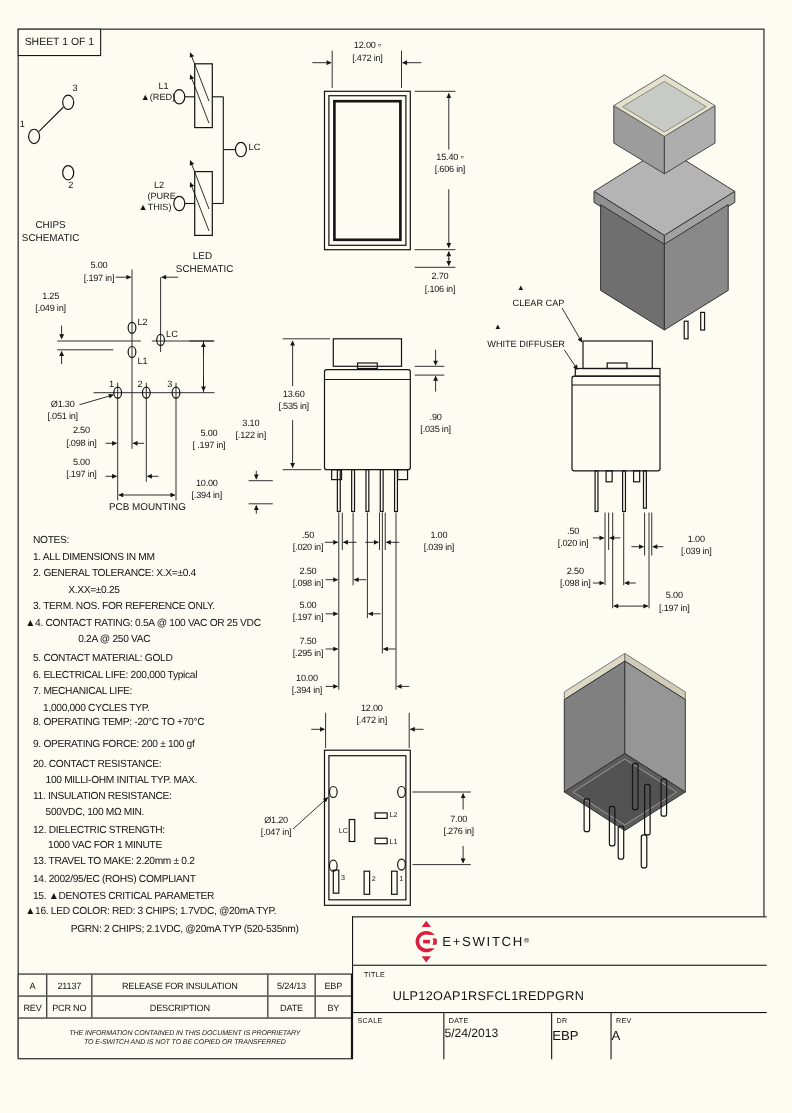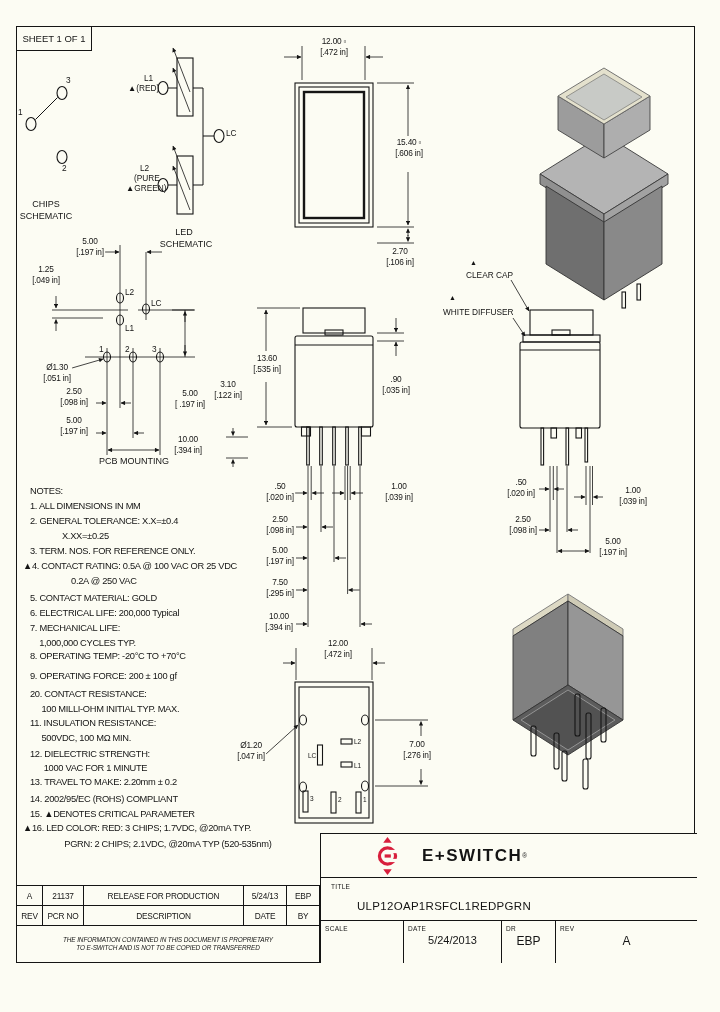--- a/index.html
+++ b/index.html
@@ -18,29 +18,29 @@
   .hang{left:23px}
   .ttl{position:absolute;z-index:2;font-size:9px;text-align:center;transform:translateX(-50%);white-space:pre}
   .ul{}
   .rtable{position:absolute;left:16px;top:885px;width:304px;height:78px;border:1.2px solid #141414;box-sizing:border-box;display:flex;flex-direction:column;background:#fcfcf3;z-index:3}
   .rrow{display:flex;border-bottom:1px solid #141414;height:20px;box-sizing:border-box}
   .rcell{border-right:1px solid #141414;display:flex;align-items:center;justify-content:center;font-size:8.3px;box-sizing:border-box;letter-spacing:-0.2px}
   .c1{width:26px}.c2{width:41px}.c3{flex:1}.c4{width:43px}.c5{width:32px;border-right:none}
   .rprop{flex:1;display:flex;flex-direction:column;align-items:center;justify-content:center;font-size:6.4px;font-style:italic;line-height:8px;letter-spacing:-0.1px}
   .tblock{position:absolute;left:320px;top:833px;width:377px;height:130px;border-left:1.2px solid #141414;border-top:1.2px solid #141414;box-sizing:border-box;display:flex;flex-direction:column;z-index:3;background:#fcfcf3}
   .trow-logo{height:44px;border-bottom:1px solid #141414;display:flex;align-items:center;padding-left:56px;box-sizing:border-box}
-  .brand{font-size:17px;font-weight:bold;letter-spacing:1.5px;margin-left:24px}
+  .brand{font-size:12px;font-weight:normal;letter-spacing:1.5px;margin-left:4px}
   .reg{font-size:6.5px;vertical-align:super}
   .trow-title{height:43px;border-bottom:1px solid #141414;position:relative;box-sizing:border-box}
   .tlabel{position:absolute;font-size:6.5px;letter-spacing:0.3px}
   .title-val{position:absolute;left:36px;top:22px;font-size:11.5px;letter-spacing:0.3px}
   .trow-info{flex:1;display:flex}
   .icell{position:relative;border-right:1px solid #141414;box-sizing:border-box}
   .i1{width:83px}.i2{width:98px}.i3{width:54px}.i4{width:96px}.i5{flex:1;border-right:none}
-  .ival{position:absolute;left:0;right:0;top:13px;text-align:center;font-size:11px}
+  .ival{position:absolute;left:0;right:0;top:13px;font-size:11px}
 </style>
 </head>
 <body>
 
 <div class="page">
   <div class="border"></div>
   <div class="sheetbox">
     <span>SHEET 1 OF 1</span>
   </div>
 
@@ -260,21 +260,21 @@
   <div class="lbl" style="left:66px;top:76px">3</div>
   <div class="lbl" style="left:18px;top:108px">1</div>
   <div class="lbl" style="left:62px;top:164px">2</div>
   <div class="ttl" style="left:46px;top:199px">CHIPS</div>
   <div class="ttl ul" style="left:46px;top:211px">SCHEMATIC</div>
 
   <div class="lbl" style="left:144px;top:74px">L1</div>
   <div class="lbl" style="left:128px;top:84px">▲(RED)</div>
   <div class="lbl" style="left:140px;top:164px">L2</div>
   <div class="lbl" style="left:134px;top:174px">(PURE</div>
-  <div class="lbl" style="left:126px;top:184px">▲GREEN)</div>
+  <div class="lbl" style="left:126px;top:184px">▲THIS)</div>
   <div class="lbl" style="left:226px;top:129px">LC</div>
   <div class="ttl" style="left:184px;top:227px">LED</div>
   <div class="ttl ul" style="left:186px;top:239px">SCHEMATIC</div>
 
   <div class="d" style="left:334px;top:36px">12.00 ▫
 [.472 in]</div>
   <div class="d" style="left:409px;top:137px">15.40 ▫
 [.606 in]</div>
   <div class="d" style="left:400px;top:246px">2.70
 [.106 in]</div>
@@ -368,21 +368,21 @@
   <div class="note" style="top:777px">13. TRAVEL TO MAKE: 2.20mm ± 0.2</div>
   <div class="note" style="top:794px">14. 2002/95/EC (ROHS) COMPLIANT</div>
   <div class="note" style="top:809px">15. ▲DENOTES CRITICAL PARAMETER</div>
   <div class="note hang" style="top:823px">▲16. LED COLOR: RED: 3 CHIPS; 1.7VDC, @20mA TYP.</div>
   <div class="note" style="top:839px">               PGRN: 2 CHIPS; 2.1VDC, @20mA TYP (520-535nm)</div>
 
   <div class="rtable">
     <div class="rrow">
       <div class="rcell c1">A</div>
       <div class="rcell c2">21137</div>
-      <div class="rcell c3">RELEASE FOR PRODUCTION</div>
+      <div class="rcell c3">RELEASE FOR INSULATION</div>
       <div class="rcell c4">5/24/13</div>
       <div class="rcell c5">EBP</div>
     </div>
     <div class="rrow">
       <div class="rcell c1">REV</div>
       <div class="rcell c2">PCR NO</div>
       <div class="rcell c3">DESCRIPTION</div>
       <div class="rcell c4">DATE</div>
       <div class="rcell c5">BY</div>
     </div>

